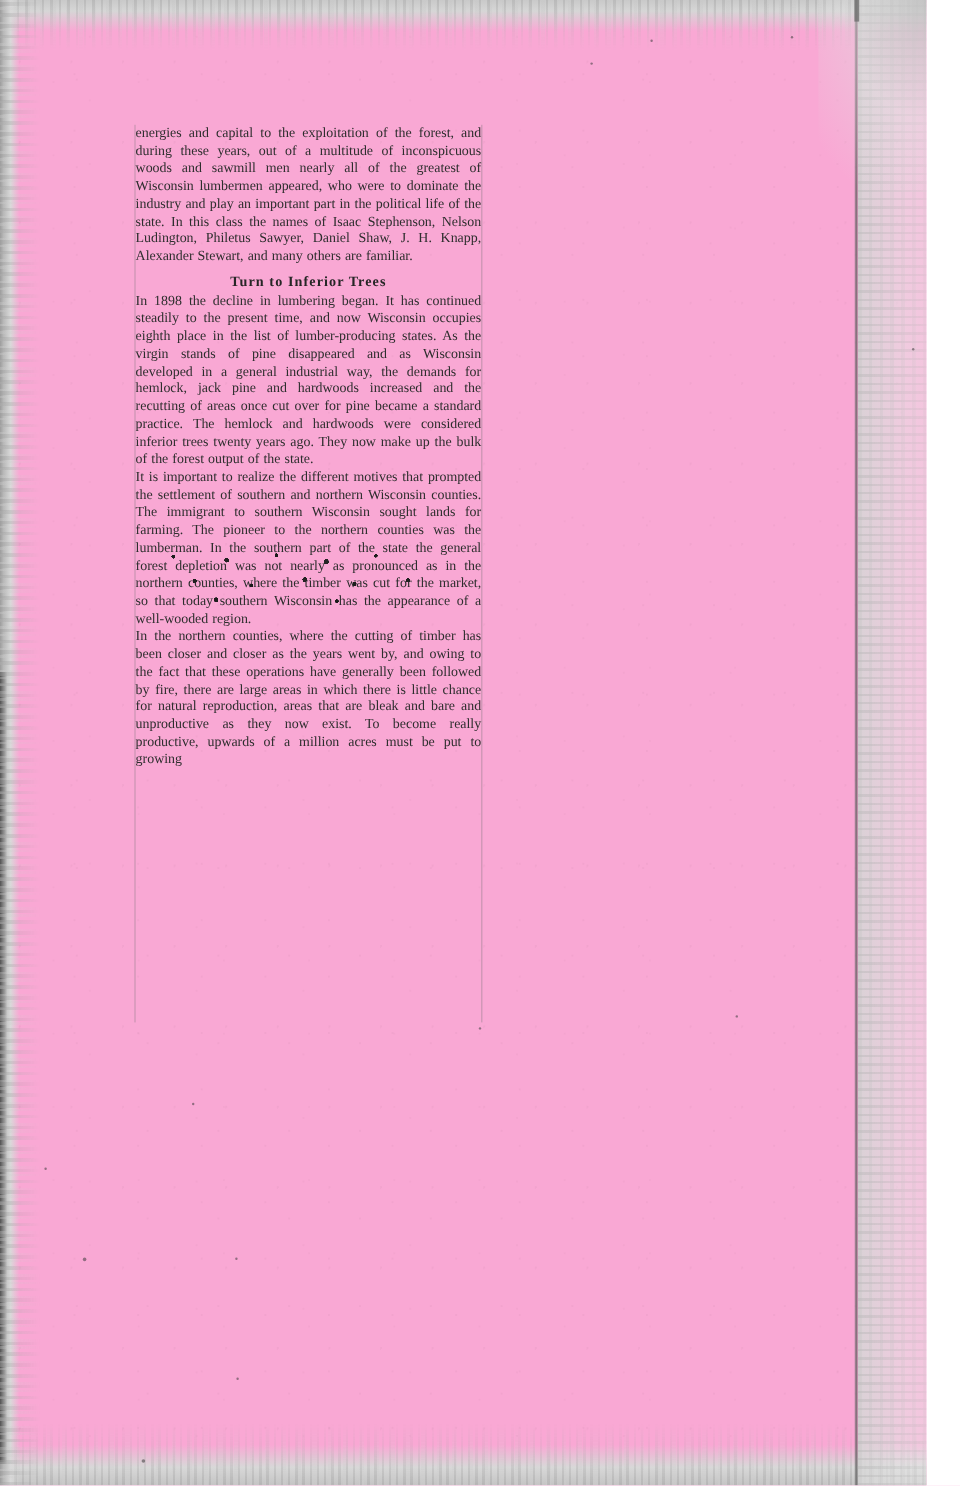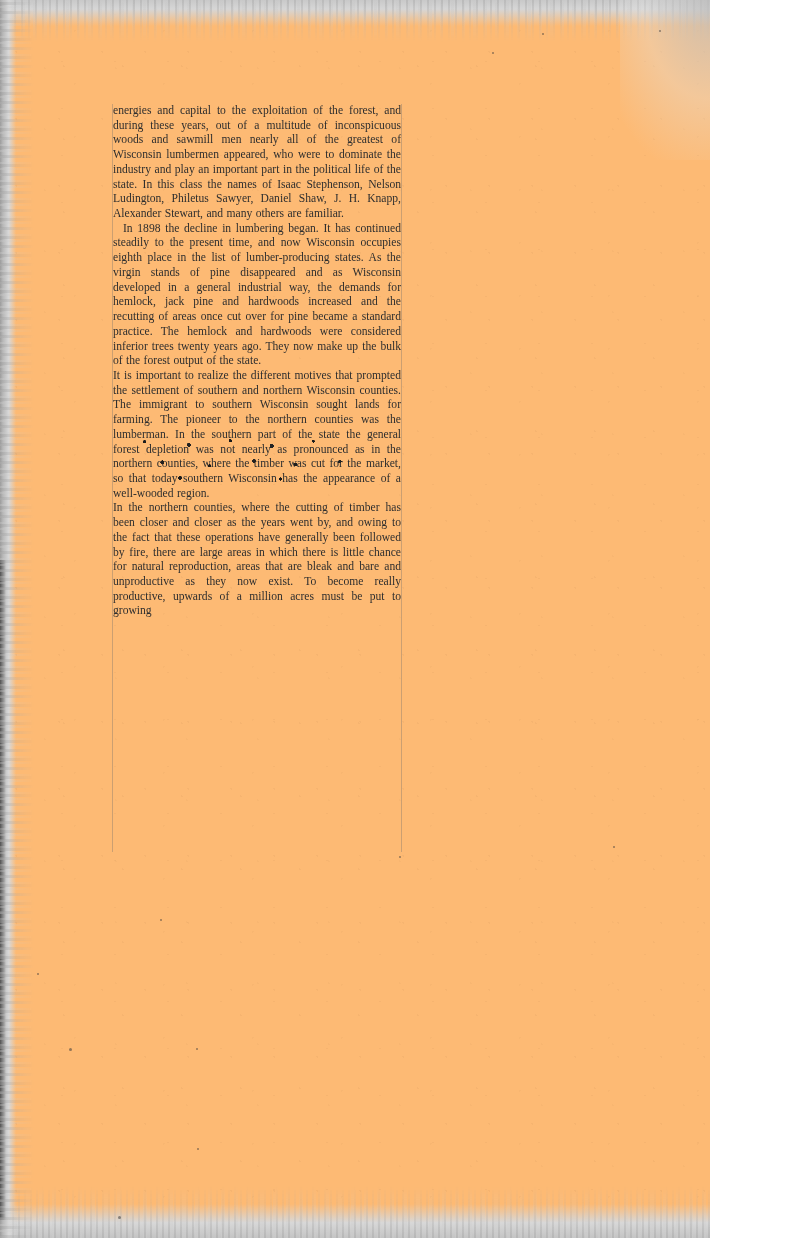--- a/index.html
+++ b/index.html
@@ -6,23 +6,23 @@
   html, body {
     margin: 0;
     padding: 0;
     background: #ffffff;
   }
   body {
     font-family: "Liberation Serif", "DejaVu Serif", serif;
   }
   .page {
     position: relative;
-    width: 710px;
+    width: 772px;
     height: 1238px;
-    background: #fdba74;
+    background: #f9a8d4;
     overflow: hidden;
   }
 
   
   .grain {
     position: absolute;
     inset: 0;
     pointer-events: none;
     opacity: .55;
     background-image:
@@ -240,20 +240,21 @@
   <div class="dust" style="left:492px;top:52px;width:2px;height:2px;"></div>
   <div class="dust" style="left:760px;top:290px;width:2px;height:2px;"></div>
   <div class="dust" style="left:196px;top:1048px;width:2px;height:2px;"></div>
   <div class="dust" style="left:399px;top:856px;width:2px;height:2px;"></div>
   <div class="dust" style="left:613px;top:846px;width:2px;height:2px;"></div>
 
   <div class="column">
 
     <p class="para">energies and capital to the exploitation of the forest, and during these years, out of a multitude of inconspicuous woods and sawmill men nearly all of the greatest of Wisconsin lumbermen appeared, who were to dominate the industry and play an important part in the political life of the state. In this class the names of Isaac Stephenson, Nelson Ludington, Philetus Sawyer, Daniel Shaw, J. H. Knapp, Alexander Stewart, and many others are familiar.</p>
 
+    <h2 class="heading">Turn to Inferior Trees</h2>
 
     <p class="para">In 1898 the decline in lumbering began. It has continued steadily to the present time, and now Wisconsin occupies eighth place in the list of lumber-producing states. As the virgin stands of pine disappeared and as Wisconsin developed in a general industrial way, the demands for hemlock, jack pine and hardwoods increased and the recutting of areas once cut over for pine became a standard practice. The hemlock and hardwoods were considered inferior trees twenty years ago. They now make up the bulk of the forest output of the state.</p>
 
     <div class="smudge-block">
       <p class="para">It is important to realize the different motives that prompted the settlement of southern and northern Wisconsin counties. The immigrant to southern Wisconsin sought lands for farming. The pioneer to the northern counties was the lumberman. In the southern part of the state the general forest depletion was not nearly as pronounced as in the northern counties, where the timber was cut for the market, so that today southern Wisconsin has the appearance of a well-wooded region.</p>
       <div class="speckles" style="top:56px;height:60px;"></div>
     </div>
 
     <p class="para">In the northern counties, where the cutting of timber has been closer and closer as the years went by, and owing to the fact that these operations have generally been followed by fire, there are large areas in which there is little chance for natural reproduction, areas that are bleak and bare and unproductive as they now exist. To become really productive, upwards of a million acres must be put to growing</p>
 

